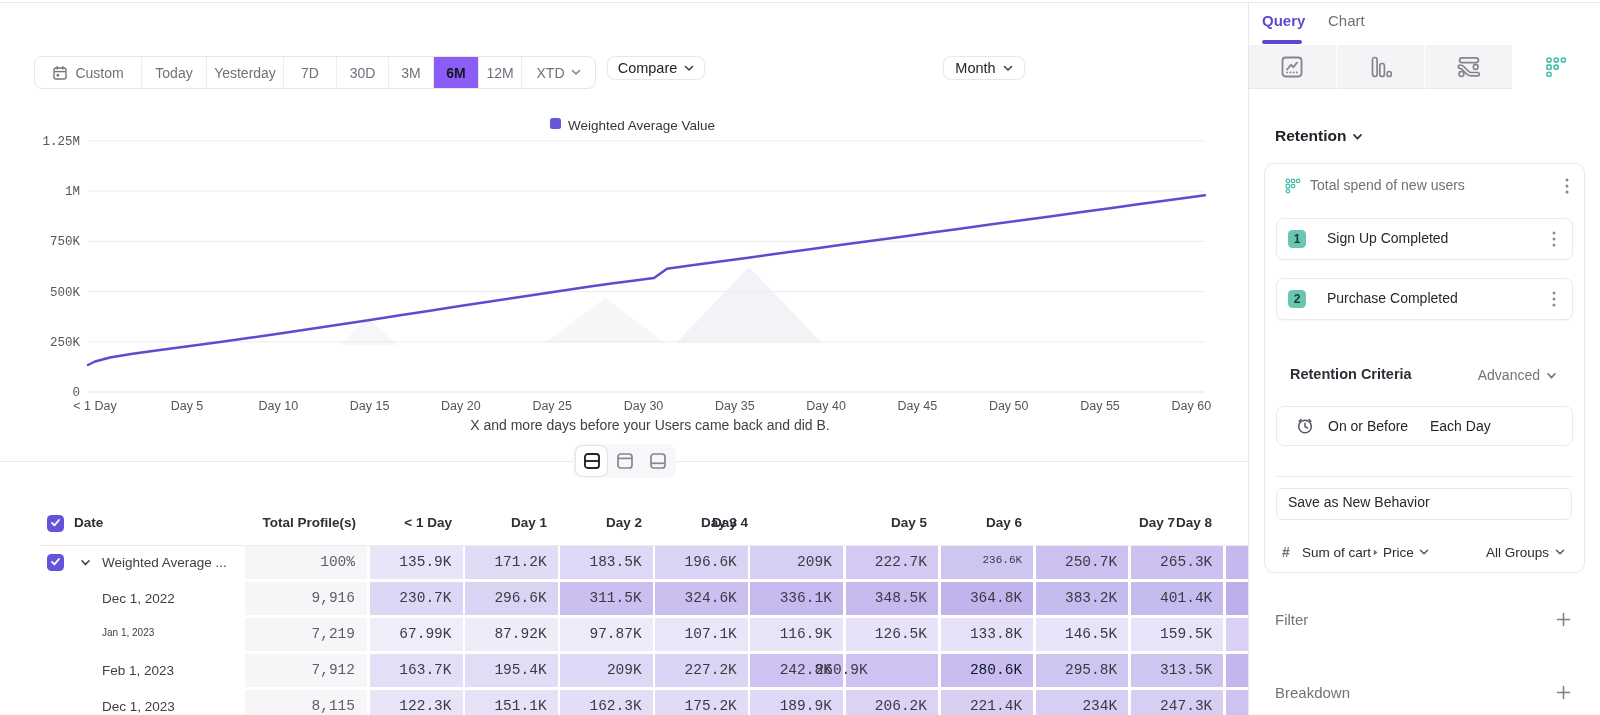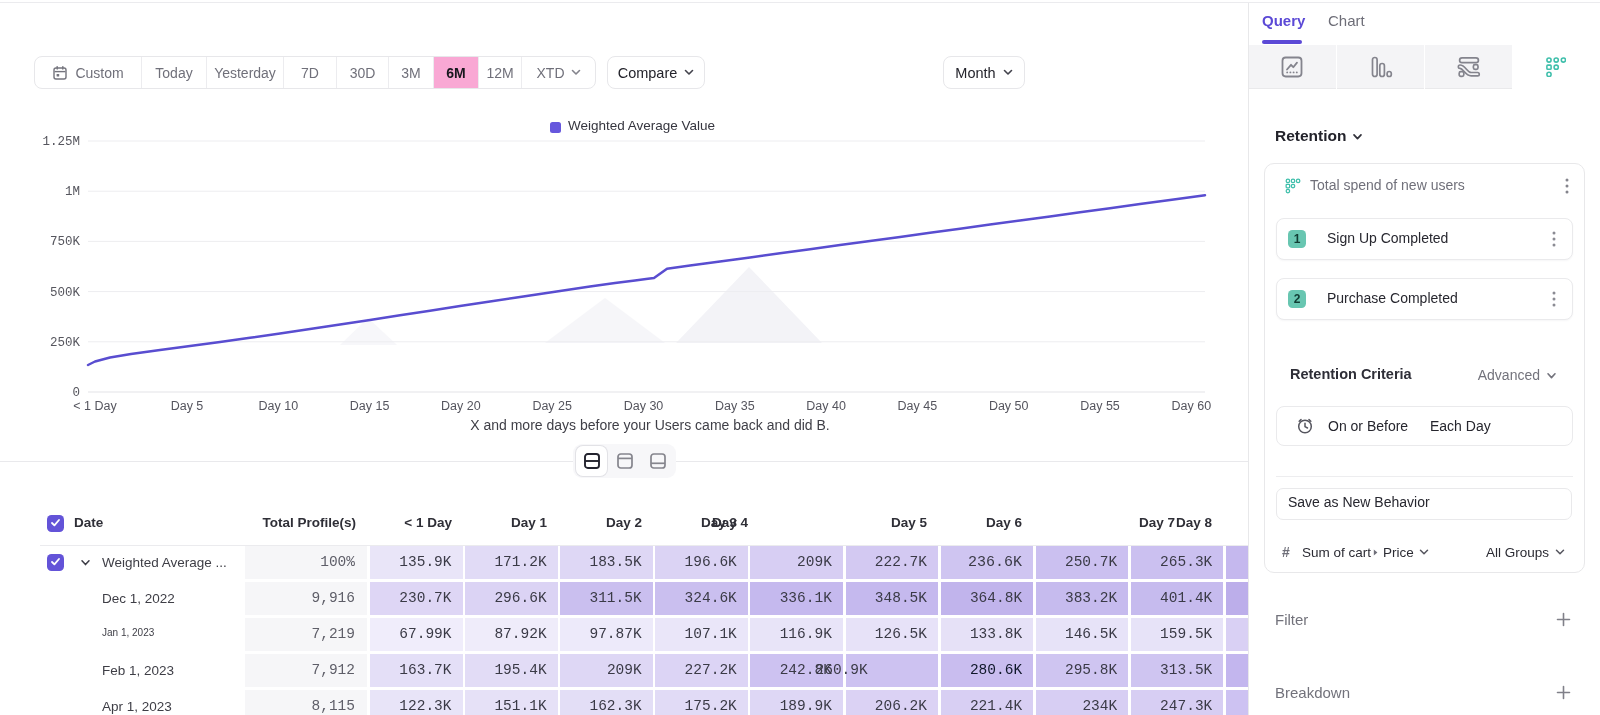--- a/index.html
+++ b/index.html
@@ -2,21 +2,21 @@
 <html><head>
 <meta charset="utf-8">
 <style>
   * { margin:0; padding:0; box-sizing:border-box; }
   html,body { width:1600px; height:715px; overflow:hidden; background:#fff;
     font-family:"Liberation Sans", sans-serif; }
   .abs { position:absolute; }
   #page { position:relative; width:1600px; height:715px; background:#fff; }
   .mono { font-family:"Liberation Mono", monospace; }
   .btn { position:absolute; display:flex; align-items:center; border:1px solid #e7e7ea;
-    border-radius:8px; background:#fff; height:33px; }
+    border-radius:8px; background:#fff; height:24px; }
 </style>
 </head>
 <body>
 <div id="page">
 
   <div class="abs" style="left:0;top:2px;width:1600px;height:1px;background:#ebebee;"></div>
 
   <div class="abs" style="left:1248px;top:3px;width:1px;height:712px;background:#e8e8ea;"></div>
 
   <div id="segctl" class="abs" style="left:34px;top:56px;height:33px;border:1px solid #e7e7ea;border-radius:8px;display:flex;align-items:stretch;background:#fff;">
@@ -33,30 +33,30 @@
     <div class="seg" style="width:52px;">30D</div>
     <div class="seg" style="width:45px;">3M</div>
     <div class="seg sel" style="width:45px;">6M</div>
     <div class="seg" style="width:43px;">12M</div>
     <div class="seg" style="width:73px;border-right:none;">XTD<svg class="cv" width="10" height="7" viewBox="0 0 10 7" style="margin-left:6px;">
           <path d="M1.5 1.5 L5 5 L8.5 1.5" fill="none" stroke="#83838c" stroke-width="1.6" stroke-linecap="round" stroke-linejoin="round"></path>
         </svg></div>
   </div>
   <style>
     .seg { display:flex; align-items:center; justify-content:center; font-size:14px; color:#70707a; border-right:1px solid #ececef; }
-    .seg.sel { background:#f9a8d4; color:#17171d; font-weight:700; }
+    .seg.sel { background:#8b5cf6; color:#17171d; font-weight:700; }
   </style>
   <div class="btn" style="left:607px;top:56px;width:98px;justify-content:center;font-size:14.5px;color:#23232b;font-weight:500;">Compare<svg width="10" height="7" viewBox="0 0 10 7" style="margin-left:7px;">
         <path d="M1.5 1.5 L5 5 L8.5 1.5" fill="none" stroke="#43434c" stroke-width="1.6" stroke-linecap="round" stroke-linejoin="round"></path>
       </svg></div>
   <div class="btn" style="left:943px;top:56px;width:82px;justify-content:center;font-size:14.5px;color:#23232b;font-weight:500;">Month<svg width="10" height="7" viewBox="0 0 10 7" style="margin-left:7px;">
         <path d="M1.5 1.5 L5 5 L8.5 1.5" fill="none" stroke="#43434c" stroke-width="1.6" stroke-linecap="round" stroke-linejoin="round"></path>
       </svg></div>
 
-  <div class="abs" style="left:550px;top:118px;display:flex;align-items:flex-end;">
+  <div class="abs" style="left:550px;top:118px;display:flex;align-items:flex-start;">
     <div style="width:11px;height:11px;border-radius:2.5px;background:#6657dd;margin-right:7px;"></div>
     <div style="font-size:13.5px;color:#36363f;">Weighted Average Value</div>
   </div>
 
   <svg class="abs" style="left:0;top:110px;" width="1248" height="330" viewBox="0 0 1248 330">
 
     <polygon points="545,233 605,188 665,233" fill="#f6f6f9"></polygon>
     <polygon points="676,233 749,157 822,233" fill="#f3f3f7"></polygon>
     <polygon points="340,235 368,208 397,235" fill="#f7f7fa"></polygon>
 
@@ -157,21 +157,21 @@
   <div class="abs mono" style="left:435.1px;top:554.0px;width:111.5px;text-align:right;font-size:14.5px;color:#3a3a46;">171.2K</div>
   <div class="abs" style="left:560.2px;top:545.5px;width:92.5px;height:33px;background:#ded7f5;"></div>
   <div class="abs mono" style="left:530.2px;top:554.0px;width:111.5px;text-align:right;font-size:14.5px;color:#3a3a46;">183.5K</div>
   <div class="abs" style="left:655.3px;top:545.5px;width:92.5px;height:33px;background:#dbd3f4;"></div>
   <div class="abs mono" style="left:625.3px;top:554.0px;width:111.5px;text-align:right;font-size:14.5px;color:#3a3a46;">196.6K</div>
   <div class="abs" style="left:750.4px;top:545.5px;width:92.5px;height:33px;background:#d7cef3;"></div>
   <div class="abs mono" style="left:720.4px;top:554.0px;width:111.5px;text-align:right;font-size:14.5px;color:#3a3a46;">209K</div>
   <div class="abs" style="left:845.5px;top:545.5px;width:92.5px;height:33px;background:#d3c9f2;"></div>
   <div class="abs mono" style="left:815.5px;top:554.0px;width:111.5px;text-align:right;font-size:14.5px;color:#3a3a46;">222.7K</div>
   <div class="abs" style="left:940.6px;top:545.5px;width:92.5px;height:33px;background:#cfc5f1;"></div>
-  <div class="abs mono" style="left:910.6px;top:554.0px;width:111.5px;text-align:right;font-size:15px;color:#3a3a46;">236.6K</div>
+  <div class="abs mono" style="left:910.6px;top:554.0px;width:111.5px;text-align:right;font-size:11px;color:#3a3a46;">236.6K</div>
   <div class="abs" style="left:1035.7px;top:545.5px;width:92.5px;height:33px;background:#cbc0f0;"></div>
   <div class="abs mono" style="left:1005.7px;top:554.0px;width:111.5px;text-align:right;font-size:14.5px;color:#3a3a46;">250.7K</div>
   <div class="abs" style="left:1130.8px;top:545.5px;width:92.5px;height:33px;background:#cbc0f0;"></div>
   <div class="abs mono" style="left:1100.8px;top:554.0px;width:111.5px;text-align:right;font-size:14.5px;color:#3a3a46;">265.3K</div>
   <div class="abs" style="left:1225.9px;top:545.5px;width:22.1px;height:33px;background:#c5b8ee;"></div>
   <div class="abs" style="left:102px;top:590.5px;font-size:13.5px;color:#3e3e46;">Dec 1, 2022</div>
   <div class="abs" style="left:245px;top:581.5px;width:122px;height:33px;background:#f6f6f8;"></div>
   <div class="abs mono" style="left:235px;top:590.0px;width:120px;text-align:right;font-size:14.5px;color:#5e5e68;">9,916</div>
   <div class="abs" style="left:370.0px;top:581.5px;width:92.5px;height:33px;background:#ded6f5;"></div>
   <div class="abs mono" style="left:340.0px;top:590.0px;width:111.5px;text-align:right;font-size:14.5px;color:#3a3a46;">230.7K</div>
@@ -229,21 +229,21 @@
   <div class="abs mono" style="left:720.4px;top:662.0px;width:111.5px;text-align:right;font-size:14.5px;color:#3a3a46;">242.8K</div>
   <div class="abs" style="left:845.5px;top:653.5px;width:92.5px;height:33px;background:#cdc2f1;"></div>
   <div class="abs mono" style="left:815.5px;top:662.0px;width:111.5px;font-size:14.5px;color:#3a3a46;">260.9K</div>
   <div class="abs" style="left:940.6px;top:653.5px;width:92.5px;height:33px;background:#c9bdef;"></div>
   <div class="abs mono" style="left:910.6px;top:662.0px;width:111.5px;text-align:right;font-size:14.5px;color:#0f172a;">280.6K</div>
   <div class="abs" style="left:1035.7px;top:653.5px;width:92.5px;height:33px;background:#cfc5f1;"></div>
   <div class="abs mono" style="left:1005.7px;top:662.0px;width:111.5px;text-align:right;font-size:14.5px;color:#3a3a46;">295.8K</div>
   <div class="abs" style="left:1130.8px;top:653.5px;width:92.5px;height:33px;background:#cfc5f1;"></div>
   <div class="abs mono" style="left:1100.8px;top:662.0px;width:111.5px;text-align:right;font-size:14.5px;color:#3a3a46;">313.5K</div>
   <div class="abs" style="left:1225.9px;top:653.5px;width:22.1px;height:33px;background:#c3b6ee;"></div>
-  <div class="abs" style="left:102px;top:698.5px;font-size:13.5px;color:#3e3e46;">Apr 1, 2023</div>
+  <div class="abs" style="left:102px;top:698.5px;font-size:13.5px;color:#3e3e46;">Dec 1, 2023</div>
   <div class="abs" style="left:245px;top:689.5px;width:122px;height:33px;background:#f6f6f8;"></div>
   <div class="abs mono" style="left:235px;top:698.0px;width:120px;text-align:right;font-size:14.5px;color:#5e5e68;">8,115</div>
   <div class="abs" style="left:370.0px;top:689.5px;width:92.5px;height:33px;background:#e8e4f8;"></div>
   <div class="abs mono" style="left:340.0px;top:698.0px;width:111.5px;text-align:right;font-size:14.5px;color:#3a3a46;">122.3K</div>
   <div class="abs" style="left:465.1px;top:689.5px;width:92.5px;height:33px;background:#e6e1f7;"></div>
   <div class="abs mono" style="left:435.1px;top:698.0px;width:111.5px;text-align:right;font-size:14.5px;color:#3a3a46;">151.1K</div>
   <div class="abs" style="left:560.2px;top:689.5px;width:92.5px;height:33px;background:#e3def6;"></div>
   <div class="abs mono" style="left:530.2px;top:698.0px;width:111.5px;text-align:right;font-size:14.5px;color:#3a3a46;">162.3K</div>
   <div class="abs" style="left:655.3px;top:689.5px;width:92.5px;height:33px;background:#e1dbf6;"></div>
   <div class="abs mono" style="left:625.3px;top:698.0px;width:111.5px;text-align:right;font-size:14.5px;color:#3a3a46;">175.2K</div>

